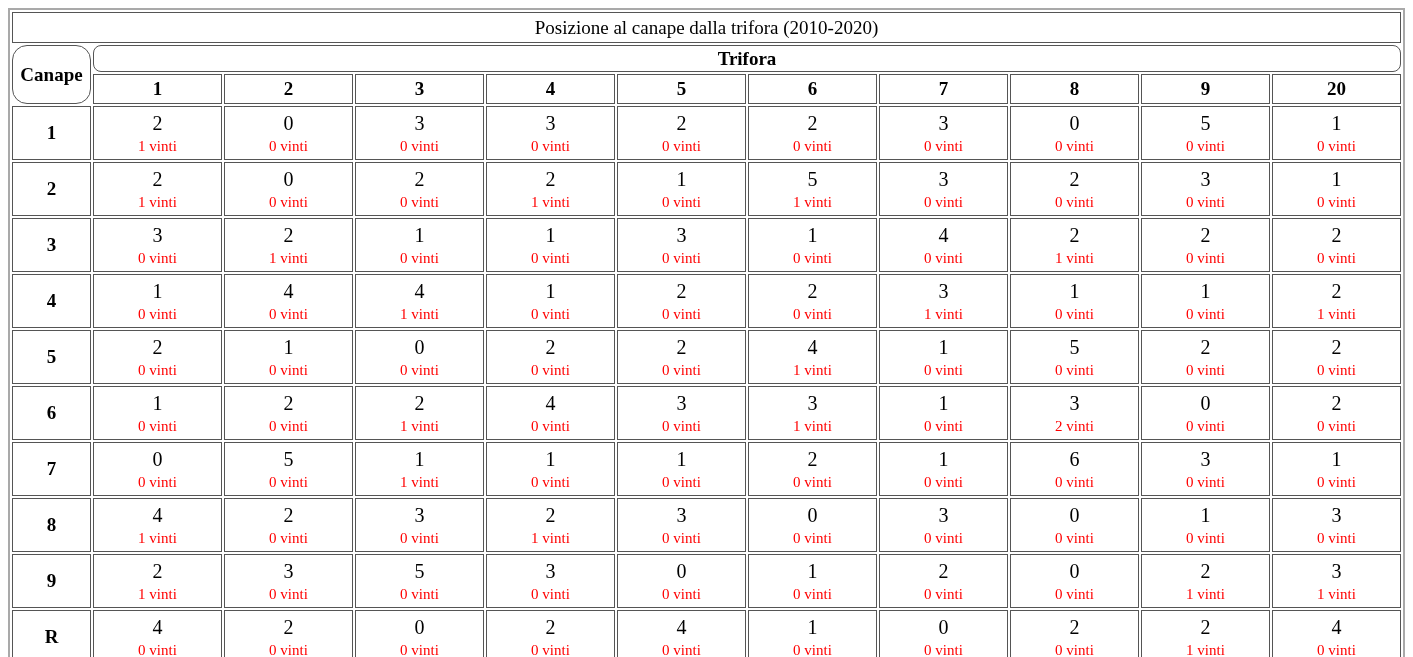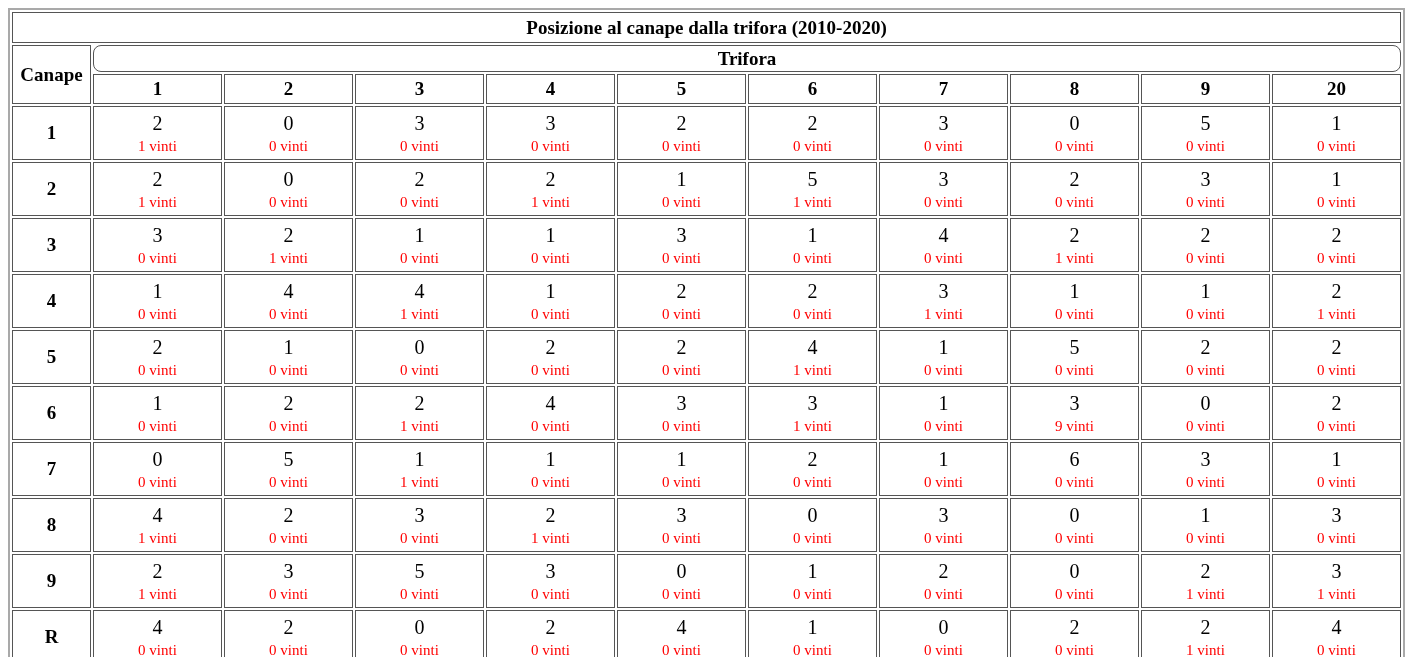--- a/index.html
+++ b/index.html
@@ -22,32 +22,33 @@
   table.stats td {
     border: 1px solid #555555;
     background: #ffffff;
     text-align: center;
     vertical-align: middle;
     padding: 1px 2px;
     overflow: hidden;
   }
   td.title-cell {
     height: 27px;
-    font-weight: bold;
+    font-weight: normal;
     font-size: 19px;
   }
   td.group-cell {
     height: 23px;
     font-weight: bold;
     font-size: 19px;
     border-radius: 8px;
   }
   td.corner-cell {
     font-weight: bold;
     font-size: 19px;
+    border-radius: 15px;
   }
   td.colnum-cell {
     height: 26px;
     font-weight: bold;
     font-size: 19px;
   }
   td.rowlabel-cell {
     font-weight: bold;
     font-size: 19px;
   }
@@ -336,21 +337,21 @@
         <td class="data-cell">
           <div class="count">3</div>
           <div class="vinti">1 vinti</div>
         </td>
         <td class="data-cell">
           <div class="count">1</div>
           <div class="vinti">0 vinti</div>
         </td>
         <td class="data-cell">
           <div class="count">3</div>
-          <div class="vinti">9 vinti</div>
+          <div class="vinti">2 vinti</div>
         </td>
         <td class="data-cell">
           <div class="count">0</div>
           <div class="vinti">0 vinti</div>
         </td>
         <td class="data-cell">
           <div class="count">2</div>
           <div class="vinti">0 vinti</div>
         </td>
       </tr>

